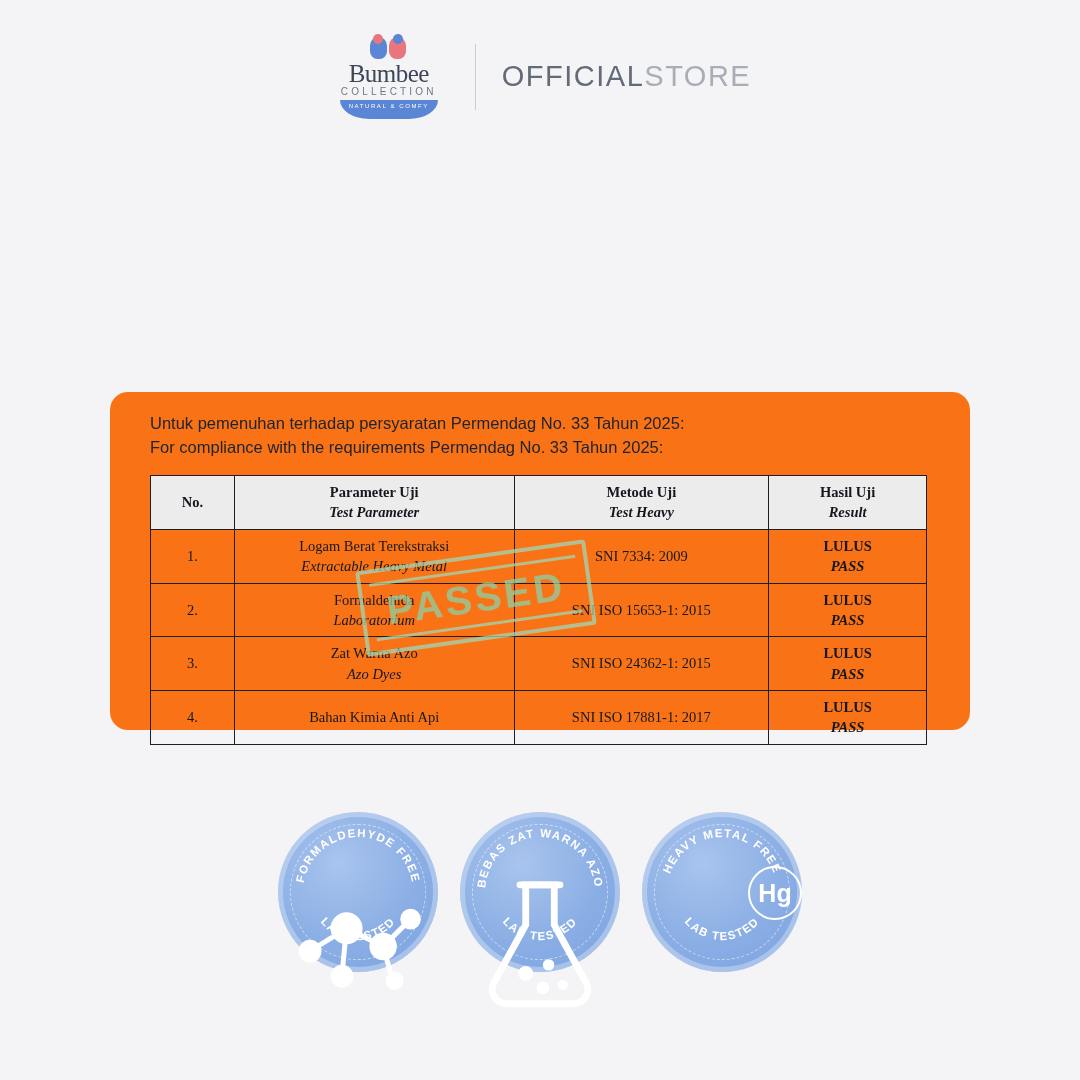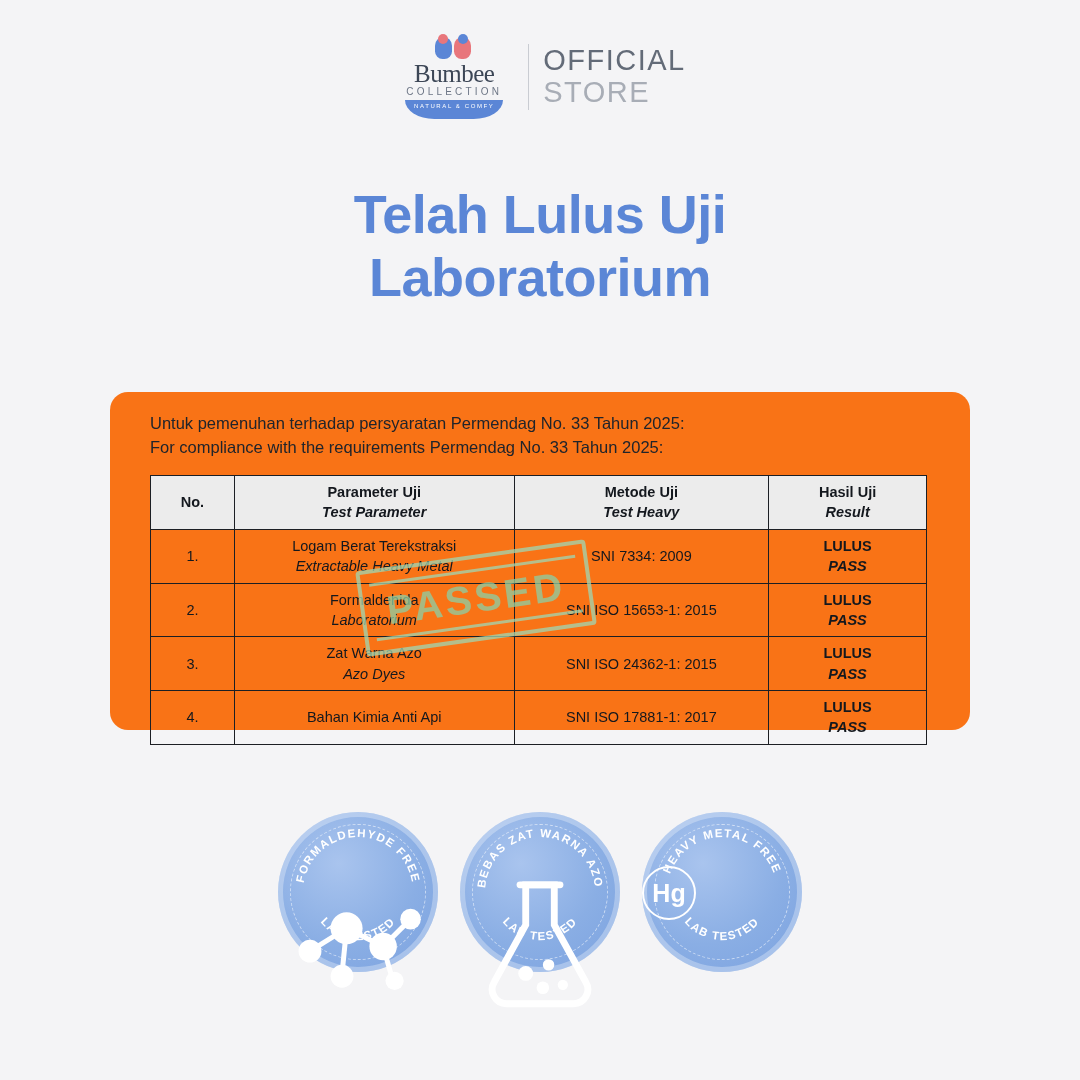--- a/index.html
+++ b/index.html
@@ -16,21 +16,21 @@
     overflow: hidden;
   }
 
   
   .brand-row {
     position: absolute;
     top: 34px; left: 0; right: 0;
     display: flex;
     justify-content: center;
     align-items: center;
-    gap: 14px;
+    gap: 26px;
   }
   .brand-logo {
     display: flex;
     flex-direction: column;
     align-items: center;
     width: 120px;
   }
   .logo-mark {
     width: 42px; height: 26px;
     position: relative;
@@ -77,21 +77,21 @@
     align-items: flex-start;
     justify-content: center;
     padding-top: 3px;
   }
   .brand-divider {
     width: 1px; height: 66px;
     background: #c9ccd2;
   }
   .official-store {
     display: flex;
-    flex-direction: column;
+    flex-direction: row;
     line-height: 1.08;
   }
   .official-store .l1 {
     font-size: 29px;
     letter-spacing: 1.5px;
     color: #636b78;
     font-weight: 400;
   }
   .official-store .l2 {
     font-size: 29px;
@@ -129,20 +129,21 @@
   }
   .card-intro .it { }
 
   table.report {
     position: absolute;
     left: 40px; top: 83px;
     width: 777px;
     border-collapse: collapse;
     font-size: 14.5px;
     color: #14181e;
+    font-family: Liberation Serif, serif;
   }
   table.report th, table.report td {
     border: 1px solid #1c1f24;
     text-align: center;
     vertical-align: middle;
     padding: 6px 4px;
   }
   table.report thead th {
     background: #ececec;
     font-weight: bold;
@@ -222,21 +223,21 @@
     border: 1.5px dashed rgba(255,255,255,0.55);
   }
   .badge svg { position: absolute; inset: 0; width: 160px; height: 160px; }
   .badge .arc-text { fill: #ffffff; font-size: 11.5px; font-weight: bold; letter-spacing: 1.4px; font-family: "Liberation Sans", sans-serif; }
   .badge .art {
     position: absolute;
     left: 0; right: 0; top: 50px;
     height: 62px;
     display: flex;
     align-items: center;
-    justify-content: flex-start;
+    justify-content: flex-end;
   }
   .hg-circle {
     width: 54px; height: 54px;
     border-radius: 50%;
     border: 2.5px solid #ffffff;
     color: #ffffff;
     font-size: 25px;
     font-weight: bold;
     display: flex;
     align-items: center;
@@ -260,24 +261,20 @@
       <div class="logo-sub">COLLECTION</div>
       <div class="logo-ribbon">NATURAL &amp; COMFY</div>
     </div>
     <div class="brand-divider"></div>
     <div class="official-store">
       <div class="l1">OFFICIAL</div>
       <div class="l2">STORE</div>
     </div>
   </div>
 
-  <div class="headline">
-    <div>Telah Lulus Uji</div>
-    <div>Laboratorium</div>
-  </div>
 
   <div class="card">
     <div class="card-intro">
       <div>Untuk pemenuhan terhadap persyaratan Permendag No. 33 Tahun 2025:</div>
       <div class="it">For compliance with the requirements Permendag No. 33 Tahun 2025:</div>
     </div>
 
     <table class="report">
       <thead>
         <tr>

